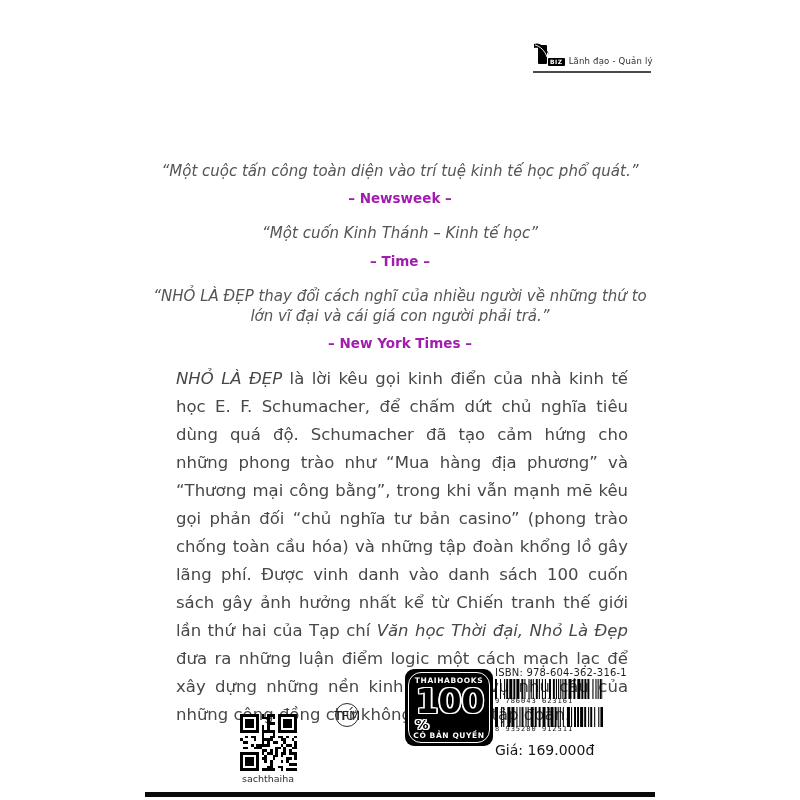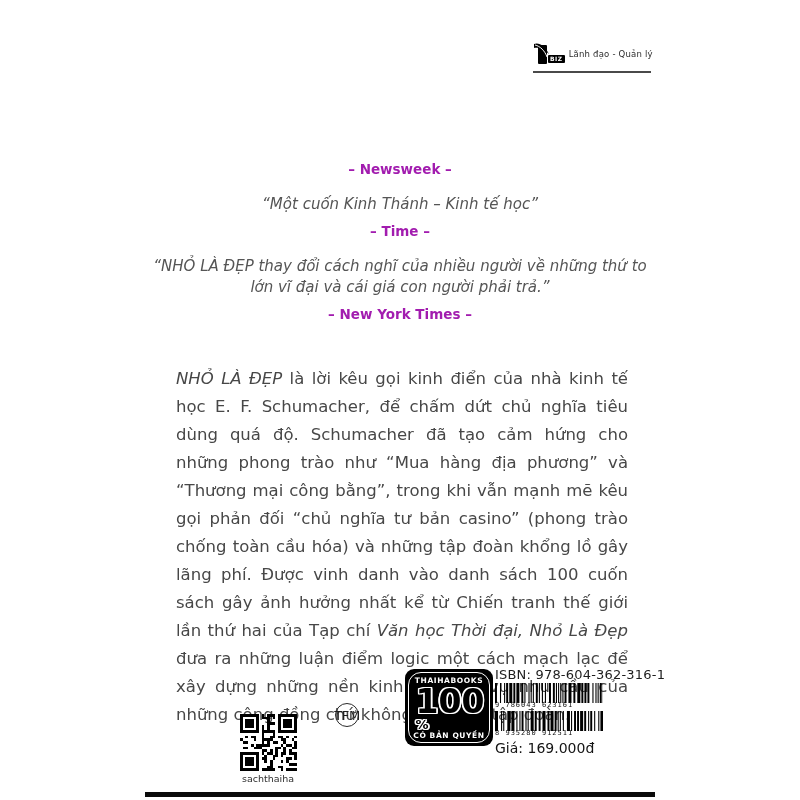--- a/index.html
+++ b/index.html
@@ -2,21 +2,21 @@
 <html><head>
 <meta charset="utf-8">
 <style>
   html,body{margin:0;padding:0;background:#fff;}
   .cover{
     position:relative;width:800px;height:800px;background:#ffffff;overflow:hidden;
     font-family:"DejaVu Sans","Liberation Sans",sans-serif;
   }
   
   .header{position:absolute;top:42px;left:533px;width:120px;}
-  .header-row{display:flex;align-items:center;gap:4px;}
+  .header-row{display:flex;align-items:flex-end;gap:4px;}
   .logo-mark{width:17px;height:24px;flex:0 0 auto;}
   .biz-box{background:#000;color:#fff;font-size:6px;font-weight:bold;padding:1px 2px;letter-spacing:.5px;line-height:1;border-radius:1px;margin-top:10px;margin-left:-6px;}
   .cat-label{font-size:8.5px;color:#2d2d2d;white-space:nowrap;letter-spacing:.2px;}
   .header-rule{margin-top:5px;height:2px;background:#4a4a4a;width:118px;}
   
   .quotes{position:absolute;top:161px;left:0;width:800px;text-align:center;}
   .quote-text{font-style:italic;font-size:15px;line-height:1.35;color:#555;margin:0 auto 9px;max-width:500px;}
   .quote-source{font-weight:bold;font-size:13.5px;color:#a21caf;margin:0 0 17px;}
   
   .desc{position:absolute;top:365px;left:176px;width:452px;font-size:16.5px;line-height:28px;
@@ -34,25 +34,25 @@
   .badge-inner{border:1.5px solid #fff;border-radius:13px;height:100%;box-sizing:border-box;
          display:flex;flex-direction:column;align-items:center;justify-content:space-between;padding:3px 2px 4px;}
   .badge-top{color:#fff;font-size:7.5px;font-weight:bold;letter-spacing:.6px;white-space:nowrap;}
   .badge-sep{width:92%;height:1px;background:#fff;}
   .badge-100{display:flex;align-items:baseline;line-height:1;font-weight:800;
          color:#000;text-shadow:-1.4px -1.4px 0 #fff,1.4px -1.4px 0 #fff,-1.4px 1.4px 0 #fff,1.4px 1.4px 0 #fff,0 -1.4px 0 #fff,0 1.4px 0 #fff,-1.4px 0 0 #fff,1.4px 0 0 #fff;flex-direction:column;}
   .badge-100 .big{font-size:33px;}
   .badge-100 .pct{font-size:13px;margin-left:1px;}
   .badge-bot{color:#fff;font-size:7.5px;font-weight:bold;letter-spacing:.6px;white-space:nowrap;}
   .codes{position:absolute;left:495px;top:667px;width:112px;}
-  .isbn-text{font-size:13px;color:#1d1d1d;letter-spacing:.2px;white-space:nowrap;}
+  .isbn-text{font-size:10px;color:#1d1d1d;letter-spacing:.2px;white-space:nowrap;}
   .barcode{width:108px;height:20px;display:block;margin-top:1px;}
   .bar-digits{font-family:"DejaVu Sans Mono","Liberation Mono",monospace;font-size:7px;color:#111;
          letter-spacing:1px;line-height:1;margin:-1px 0 2px;white-space:nowrap;}
-  .price{font-size:14px;color:#141414;margin-top:3px;}
+  .price{font-size:14px;color:#141414;margin-top:9px;}
   .bottom-bar{position:absolute;left:145px;top:792px;width:510px;height:5px;background:#0a0a0a;}
 </style>
 </head>
 <body>
 
 <div class="cover">
 
   <div class="header">
     <div class="header-row">
       <svg class="logo-mark" viewBox="0 0 17 24">
@@ -60,20 +60,21 @@
         <path d="M1 2 C6 0 12 4 16 12 C12 8 6 5 1 6 Z" fill="#000"></path>
         <path d="M2 3 C7 4 12 9 14 15" stroke="#fff" stroke-width="1" fill="none"></path>
       </svg>
       <span class="biz-box">BIZ</span>
       <span class="cat-label">Lãnh đạo - Quản lý</span>
     </div>
     <div class="header-rule"></div>
   </div>
 
   <div class="quotes">
+    <p class="quote-text">“Một cuộc tấn công toàn diện vào trí tuệ kinh tế học phổ quát.”</p>
     <p class="quote-source">– Newsweek –</p>
     <p class="quote-text">“Một cuốn Kinh Thánh – Kinh tế học”</p>
     <p class="quote-source">– Time –</p>
     <p class="quote-text">“NHỎ LÀ ĐẸP thay đổi cách nghĩ của nhiều người về những thứ to lớn vĩ đại và cái giá con người phải trả.”</p>
     <p class="quote-source">– New York Times –</p>
   </div>
 
   <p class="desc"><span class="it">NHỎ LÀ ĐẸP</span><span> là lời kêu gọi kinh điển của nhà kinh tế học E. F. Schumacher, để chấm dứt chủ nghĩa tiêu dùng quá độ. Schumacher đã tạo cảm hứng cho những phong trào như “Mua hàng địa phương” và “Thương mại công bằng”, trong khi vẫn mạnh mẽ kêu gọi phản đối “chủ nghĩa tư bản casino” (phong trào chống toàn cầu hóa) và những tập đoàn khổng lồ gây lãng phí. Được vinh danh vào danh sách 100 cuốn sách gây ảnh hưởng nhất kể từ Chiến tranh thế giới lần thứ hai của Tạp chí </span><span class="it">Văn học Thời đại, Nhỏ Là Đẹp</span><span> đưa ra những luận điểm logic một cách mạch lạc để xây dựng những nền kinh tế phục vụ nhu cầu của những cộng đồng chứ không phải các tập đoàn.</span></p>
 
   <div class="qr-wrap">

